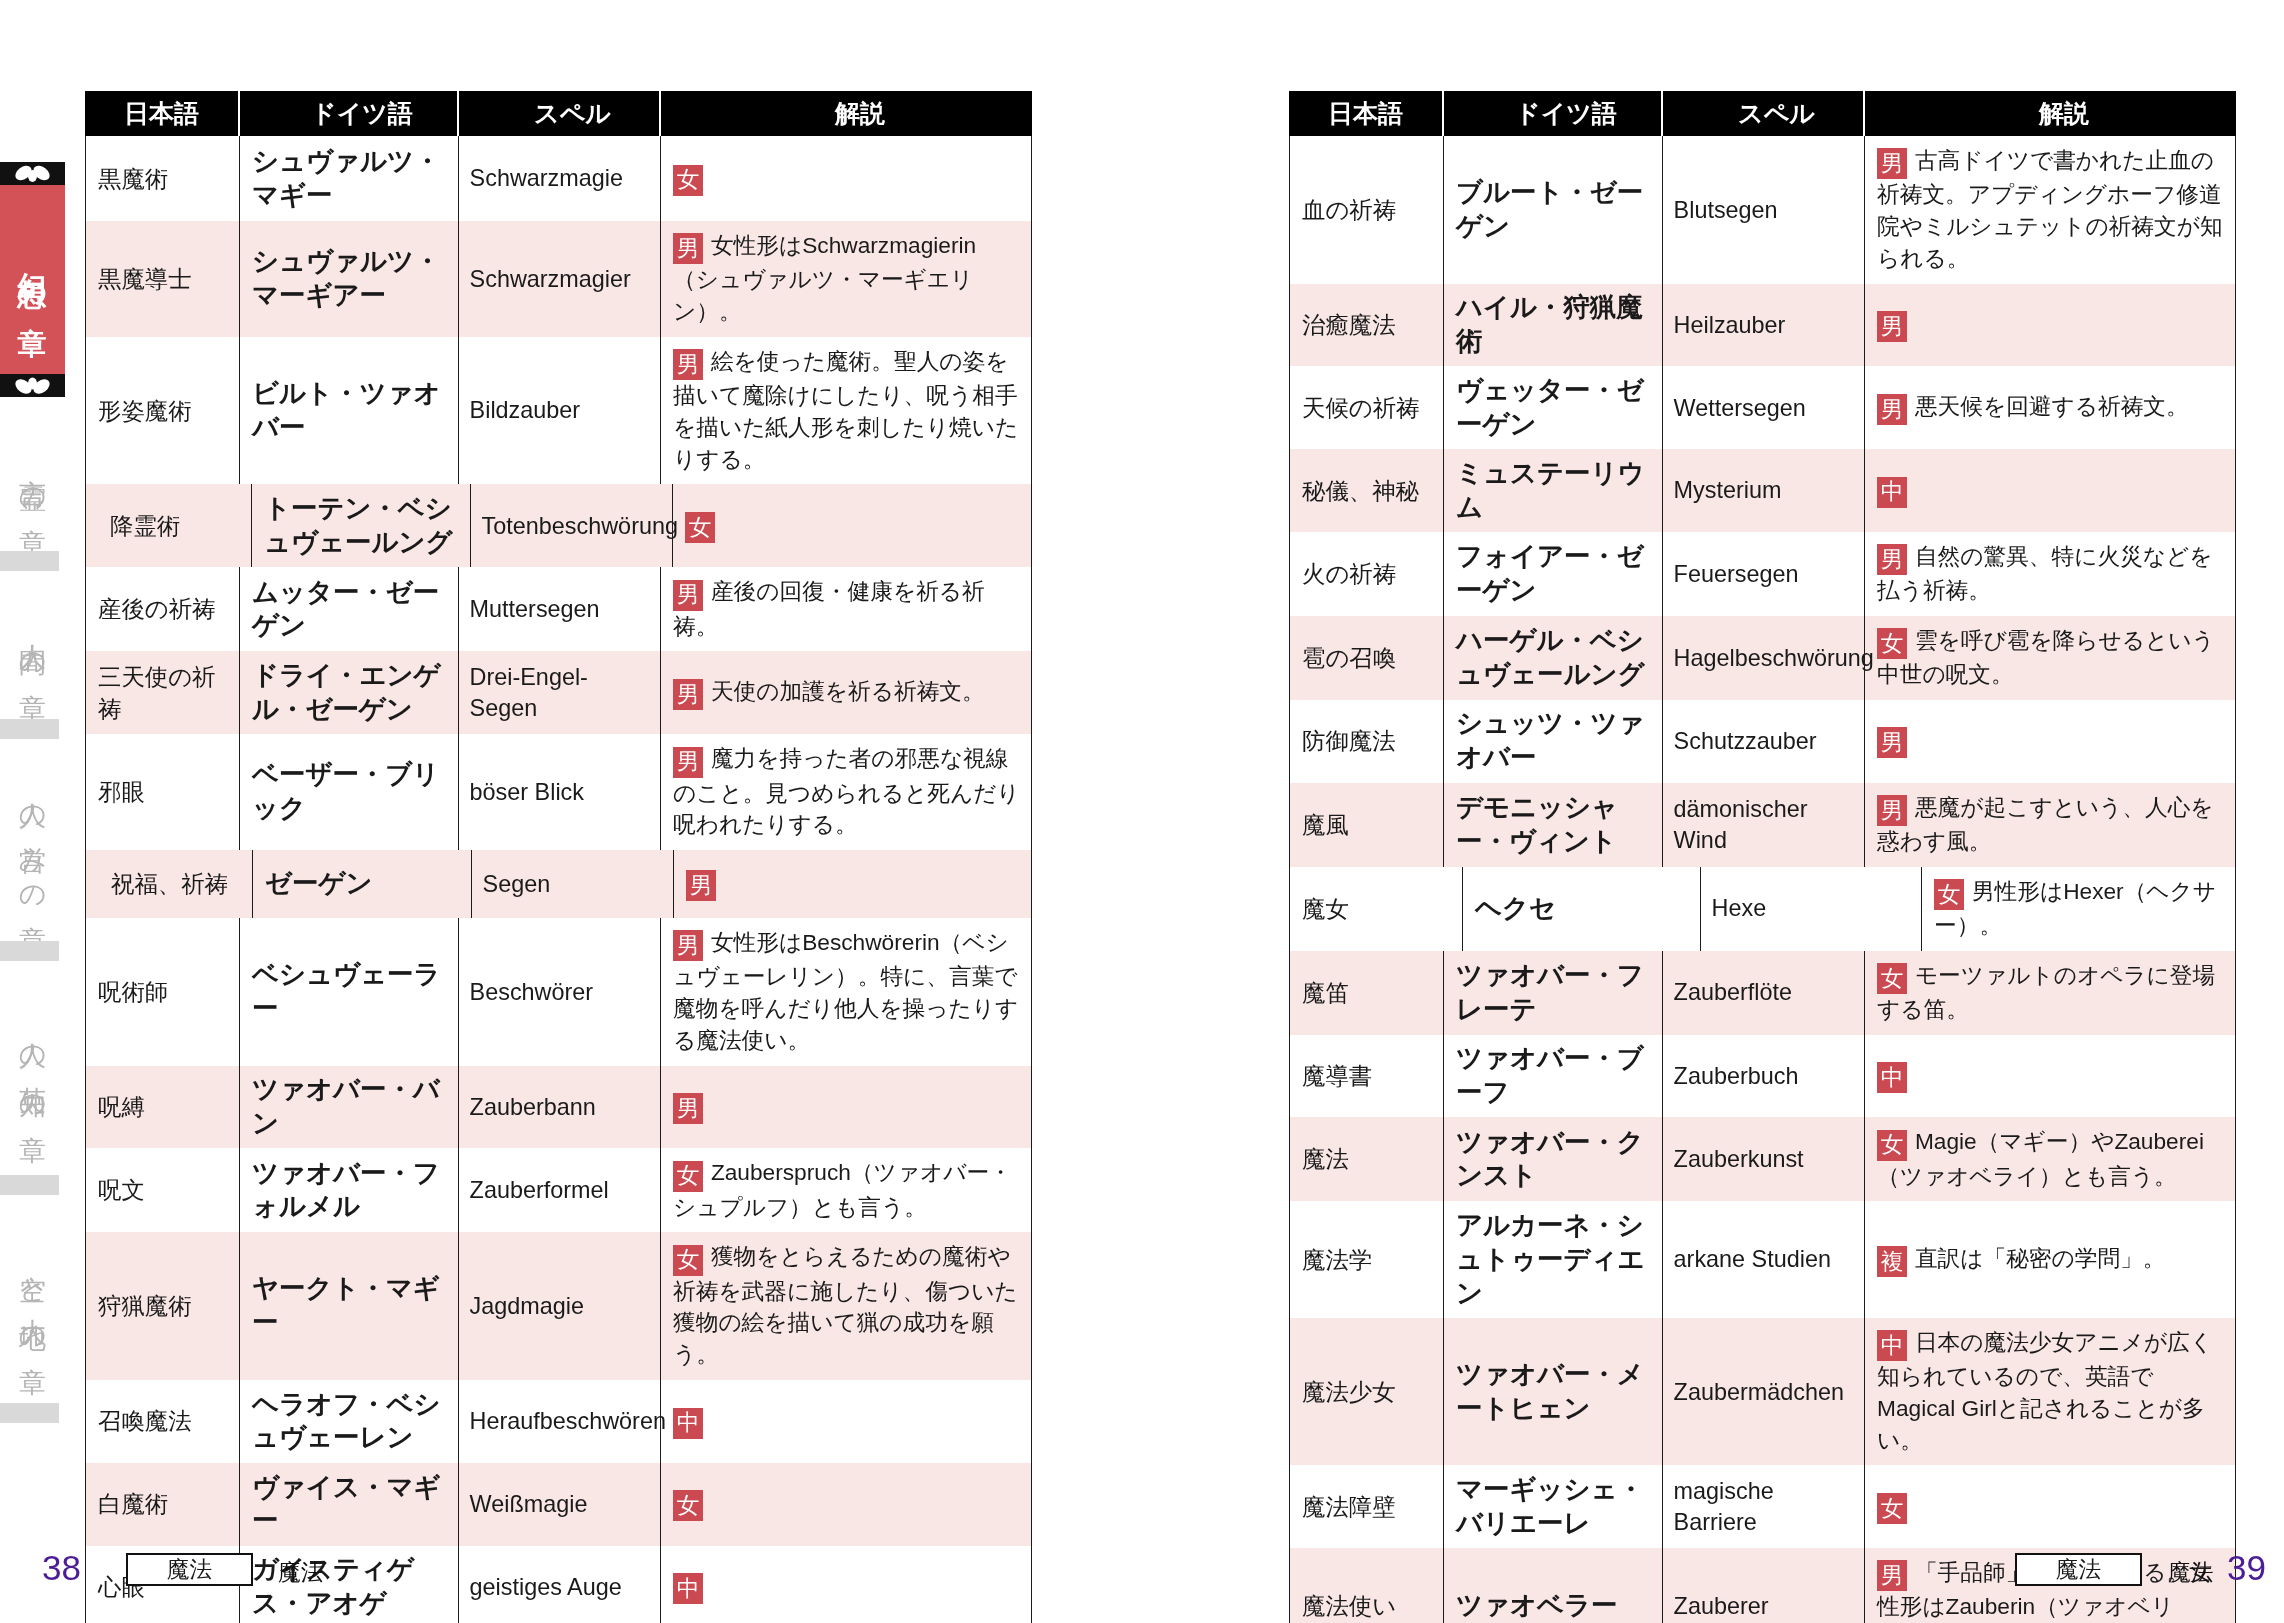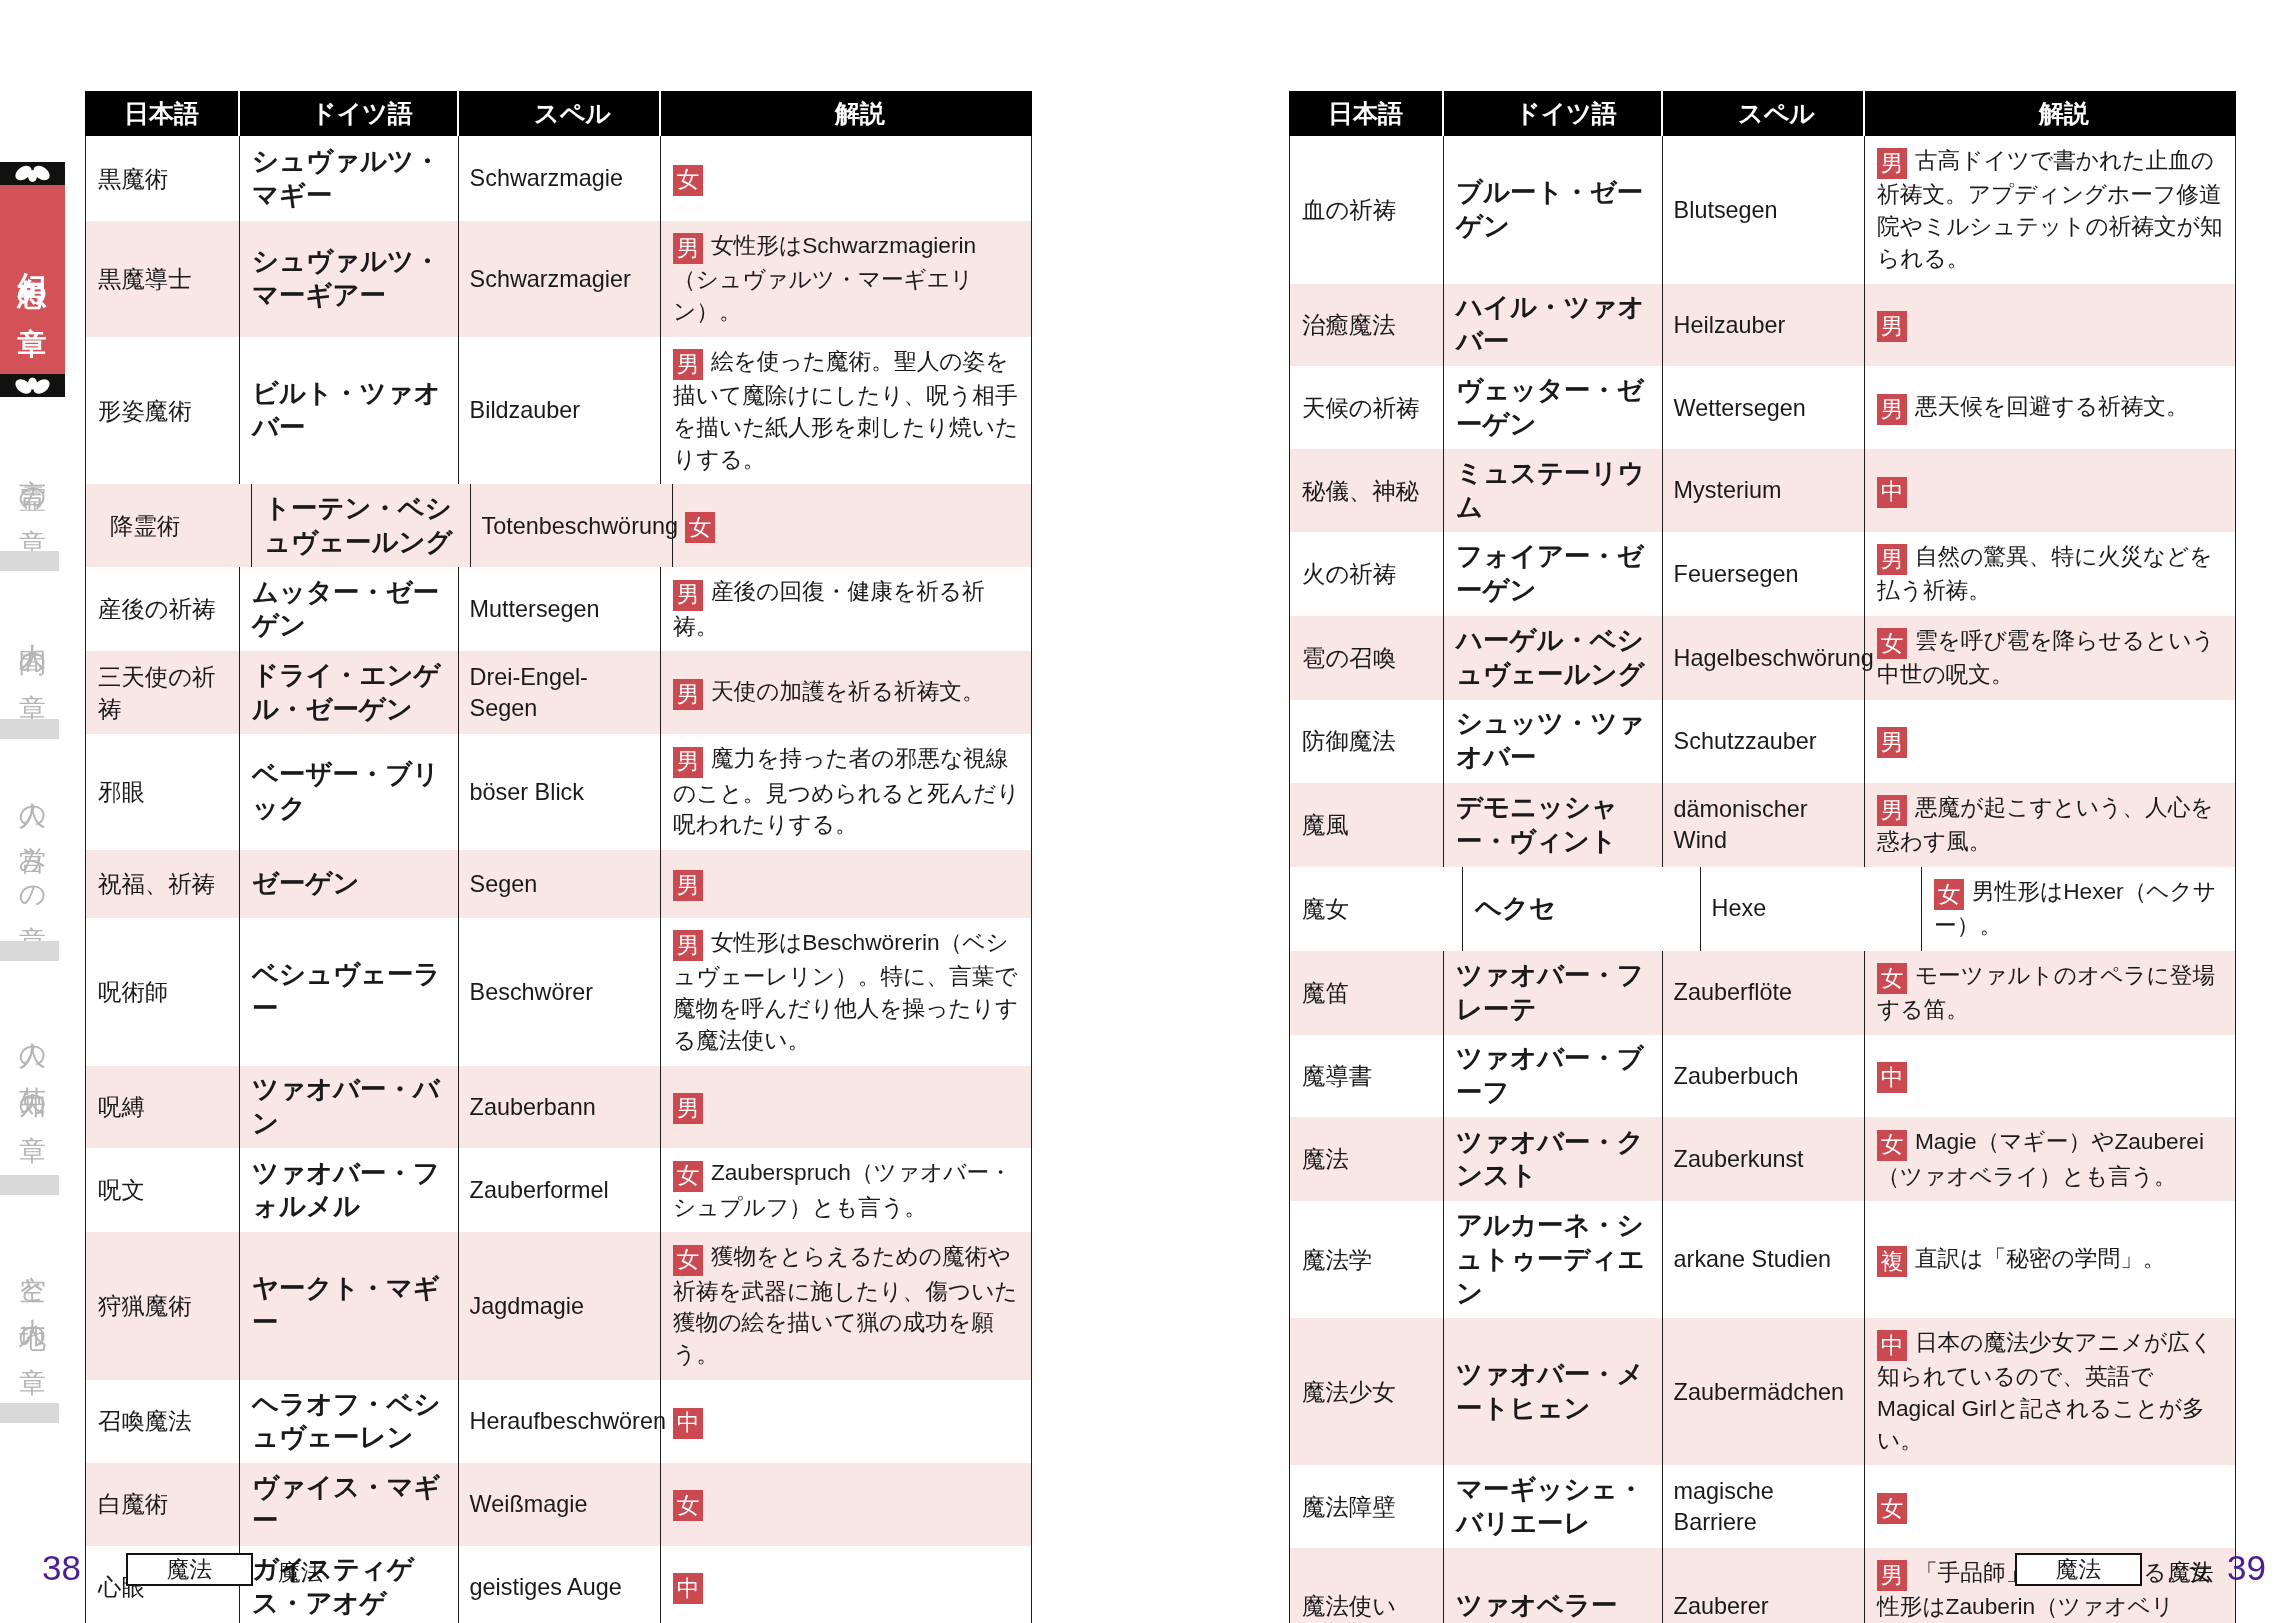--- a/index.html
+++ b/index.html
@@ -148,21 +148,21 @@
         </div>
       </div>
       <div class="trow" style="min-height: 109px;">
         <div class="cell c-ja">邪眼</div>
         <div class="cell c-de">ベーザー・ブリック</div>
         <div class="cell c-sp">böser Blick</div>
         <div class="cell c-note">
           <p><span class="badge">男</span><span>魔力を持った者の邪悪な視線のこと。見つめられると死んだり呪われたりする。</span></p>
         </div>
       </div>
-      <div class="trow alt" style="min-height: 68px;">
+      <div class="trow alt" style="min-height: 68px; padding-left: 13px;">
         <div class="cell c-ja">祝福、祈祷</div>
         <div class="cell c-de">ゼーゲン</div>
         <div class="cell c-sp">Segen</div>
         <div class="cell c-note">
           <p><span class="badge">男</span><span></span></p>
         </div>
       </div>
       <div class="trow" style="min-height: 109px;">
         <div class="cell c-ja">呪術師</div>
         <div class="cell c-de">ベシュヴェーラー</div>
@@ -233,21 +233,21 @@
       <div class="trow" style="min-height: 121px;">
         <div class="cell c-ja">血の祈祷</div>
         <div class="cell c-de">ブルート・ゼーゲン</div>
         <div class="cell c-sp">Blutsegen</div>
         <div class="cell c-note">
           <p><span class="badge">男</span><span>古高ドイツで書かれた止血の祈祷文。アプディングホーフ修道院やミルシュテットの祈祷文が知られる。</span></p>
         </div>
       </div>
       <div class="trow alt" style="min-height: 81px;">
         <div class="cell c-ja">治癒魔法</div>
-        <div class="cell c-de">ハイル・ツァオバー</div>
+        <div class="cell c-de">ハイル・狩猟魔術</div>
         <div class="cell c-sp">Heilzauber</div>
         <div class="cell c-note">
           <p><span class="badge">男</span><span></span></p>
         </div>
       </div>
       <div class="trow" style="min-height: 79px;">
         <div class="cell c-ja">天候の祈祷</div>
         <div class="cell c-de">ヴェッター・ゼーゲン</div>
         <div class="cell c-sp">Wettersegen</div>
         <div class="cell c-note">

